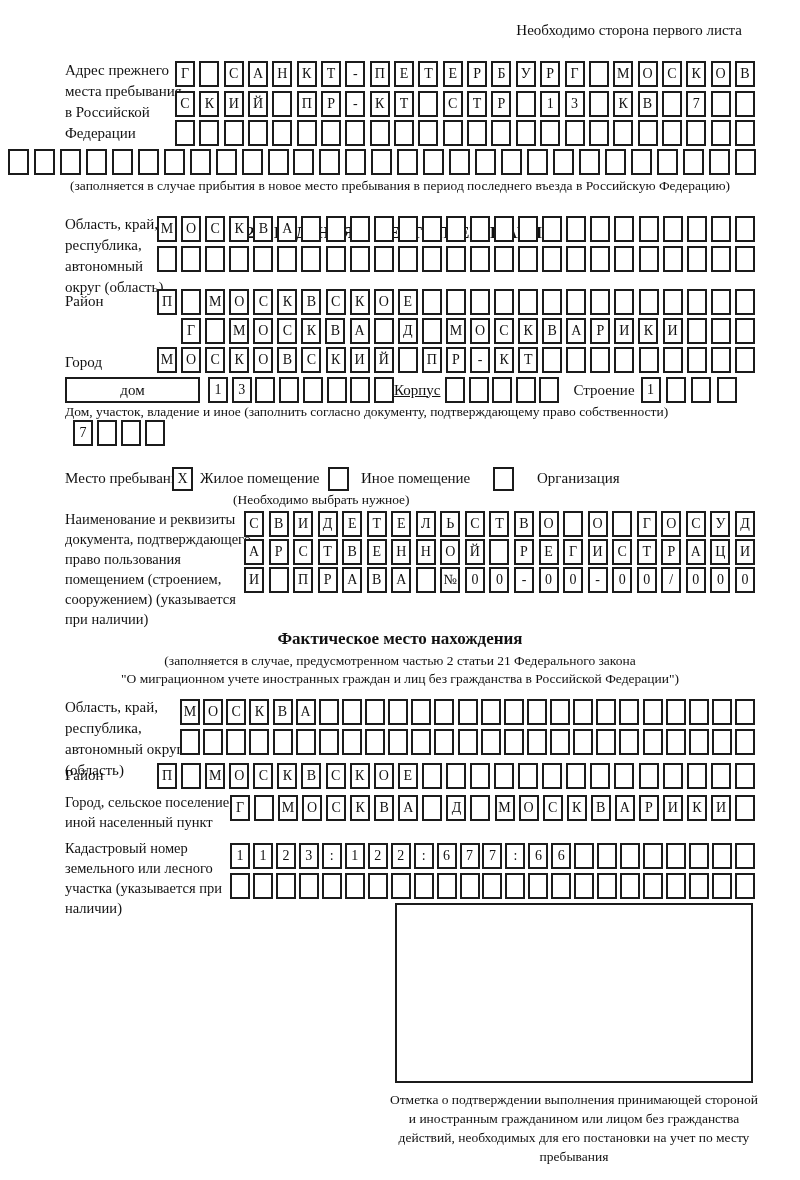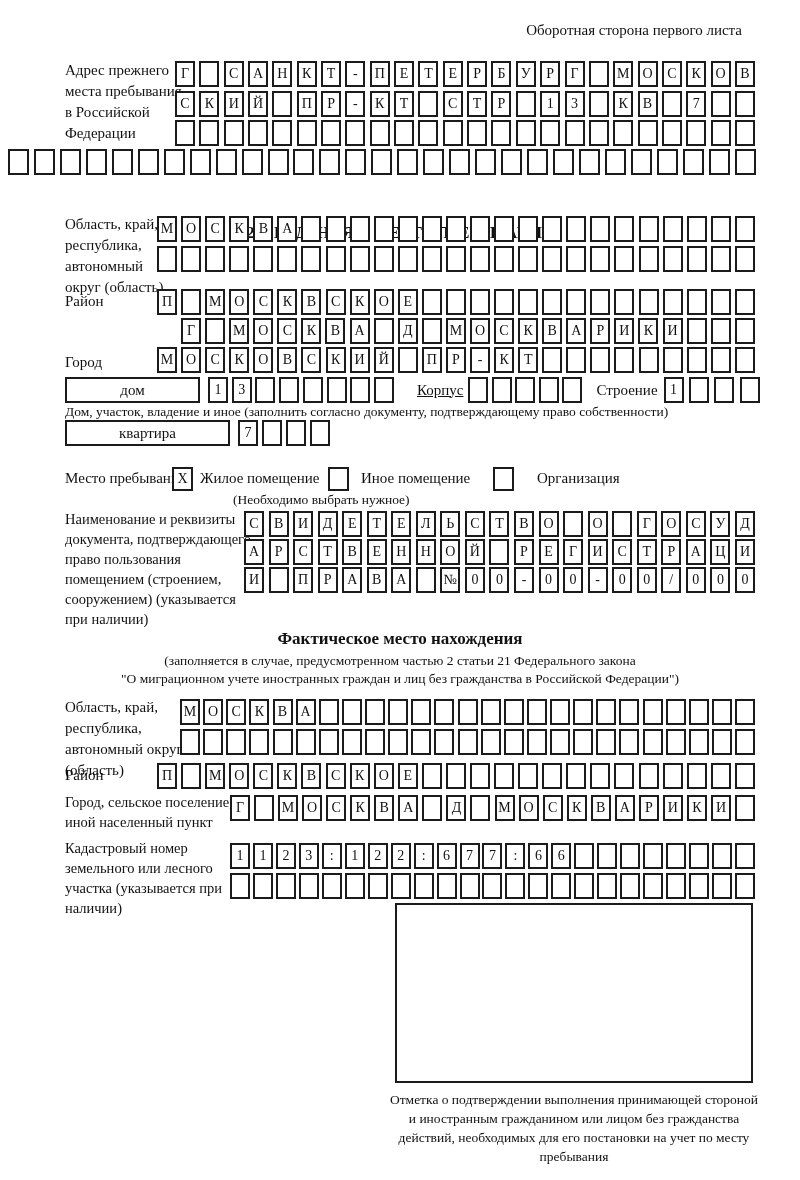--- a/index.html
+++ b/index.html
@@ -30,21 +30,21 @@
     box-sizing:border-box;width:21px;height:24px;border:2px solid #1b1b1b;
     display:flex;align-items:center;justify-content:center;font-size:14px;background:#fff;
   }
   .stamp-box{box-sizing:border-box;border:2px solid #1b1b1b;background:#fff;}
 </style>
 </head>
 <body>
 
 <div class="page">
 
-  <div class="abs lbl" style="top:20px;left:0;width:742px;text-align:right;">Оборотная сторона первого листа</div>
+  <div class="abs lbl" style="top:20px;left:0;width:742px;text-align:right;">Необходимо сторона первого листа</div>
 
   <div class="abs lbl" style="top:60px;left:65px;width:118px;">Адрес прежнего места пребывания в Российской Федерации</div>
   <div class="abs cells" style="top:61px;left:175px;width:580px;">
       <div class="cell">Г</div>
       <div class="cell"></div>
       <div class="cell">С</div>
       <div class="cell">А</div>
       <div class="cell">Н</div>
       <div class="cell">К</div>
       <div class="cell">Т</div>
@@ -142,20 +142,21 @@
       <div class="cell"></div>
       <div class="cell"></div>
       <div class="cell"></div>
       <div class="cell"></div>
       <div class="cell"></div>
       <div class="cell"></div>
       <div class="cell"></div>
       <div class="cell"></div>
       <div class="cell"></div>
     </div>
+  <div class="abs note center" style="top:178px;">(заполняется в случае прибытия в новое место пребывания в период последнего въезда в Российскую Федерацию)</div>
 
   <div class="abs bold center" style="top:198px;font-size:16px;margin-top:26px;">2. СВЕДЕНИЯ О МЕСТЕ ПРЕБЫВАНИЯ</div>
 
   <div class="abs lbl" style="top:214px;left:65px;width:108px;">Область, край, республика, автономный округ (область)</div>
   <div class="abs cells" style="top:216px;left:157px;width:598px;">
       <div class="cell">М</div>
       <div class="cell">О</div>
       <div class="cell">С</div>
       <div class="cell">К</div>
       <div class="cell">В</div>
@@ -298,40 +299,39 @@
     <div class="cells" style="width:186px;flex:none;margin-left:8px;">
         <div class="cell">1</div>
         <div class="cell">3</div>
         <div class="cell"></div>
         <div class="cell"></div>
         <div class="cell"></div>
         <div class="cell"></div>
         <div class="cell"></div>
         <div class="cell"></div>
       </div>
-    <div class="lbl" style="flex:none;margin-left:23px;text-decoration:underline;">Корпус</div>
+    <div class="lbl" style="flex:none;margin-left:0;text-decoration:underline;">Корпус</div>
     <div class="cells" style="width:114px;flex:none;margin-left:5px;">
         <div class="cell"></div>
         <div class="cell"></div>
         <div class="cell"></div>
         <div class="cell"></div>
         <div class="cell"></div>
       </div>
     <div class="lbl" style="flex:none;margin-left:14px;">Строение</div>
     <div class="cells" style="width:96px;flex:none;margin-left:6px;">
         <div class="cell">1</div>
         <div class="cell"></div>
         <div class="cell"></div>
         <div class="cell"></div>
       </div>
   </div>
   <div class="abs note" style="top:404px;left:65px;">Дом, участок, владение и иное (заполнить согласно документу, подтверждающему право собственности)</div>
 
   <div class="abs inline-row" style="top:420px;left:65px;">
-    <div class="wide-box" style="width:165px;flex:none;">квартира</div>
     <div class="cells cells-short" style="flex:none;margin-left:8px;">
         <div class="cell">7</div>
         <div class="cell"></div>
         <div class="cell"></div>
         <div class="cell"></div>
       </div>
   </div>
 
   <div class="abs lbl" style="top:468px;left:65px;">Место пребывания:</div>
   <div class="abs chk" style="top:467px;left:172px;">X</div>

